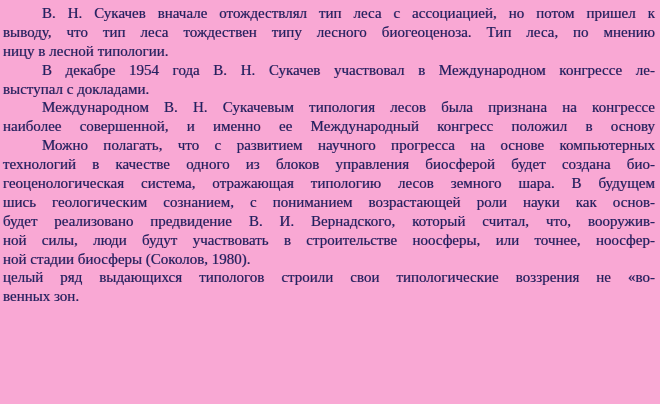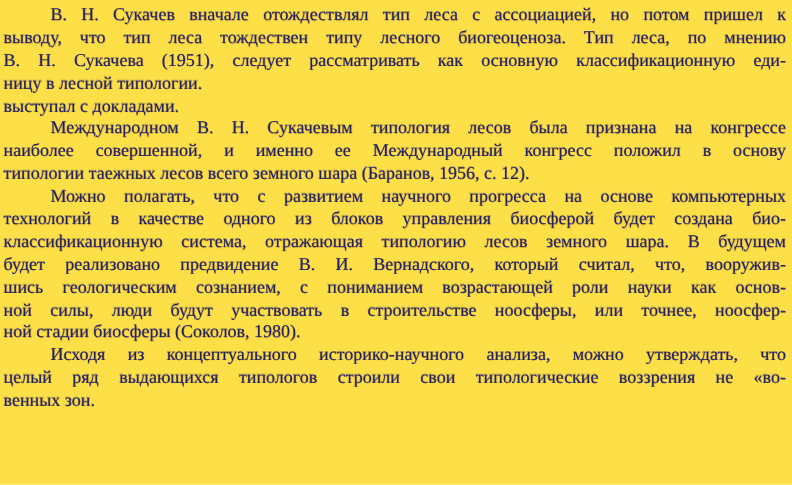--- a/index.html
+++ b/index.html
@@ -11,21 +11,21 @@
   }
   body {
     background: #fcfcfa;
     font-family: "Liberation Serif", "DejaVu Serif", serif;
   }
   .page {
     box-sizing: border-box;
     width: 660px;
     height: 404px;
     padding: 4px 5px 0 3px;
-    background: #fde047;
+    background: #f9a8d4;
   }
   .paragraph {
     margin: 0;
     padding: 0;
   }
   .text-line {
     display: block;
     height: 18.9px;
     line-height: 18.9px;
     font-size: 15px;
@@ -48,39 +48,37 @@
   }
 </style>
 </head>
 <body>
 
 <main class="page">
   <section>
       <div class="paragraph">
         <span class="text-line first">В. Н. Сукачев вначале отождествлял тип леса с ассоциацией, но потом пришел к</span>
         <span class="text-line">выводу, что тип леса тождествен типу лесного биогеоценоза. Тип леса, по мнению</span>
-        <span class="text-line">В. Н. Сукачева (1951), следует рассматривать как основную классификационную еди-</span>
         <span class="text-line last">ницу в лесной типологии.</span>
       </div>
       <div class="paragraph">
+        <span class="text-line first">В декабре 1954 года В. Н. Сукачев участвовал в Международном конгрессе ле-</span>
         <span class="text-line last">выступал с докладами.</span>
       </div>
       <div class="paragraph">
         <span class="text-line first">Международном В. Н. Сукачевым типология лесов была признана на конгрессе</span>
         <span class="text-line">наиболее совершенной, и именно ее Международный конгресс положил в основу</span>
-        <span class="text-line last">типологии таежных лесов всего земного шара (Баранов, 1956, с. 12).</span>
       </div>
       <div class="paragraph">
         <span class="text-line first">Можно полагать, что с развитием научного прогресса на основе компьютерных</span>
         <span class="text-line">технологий в качестве одного из блоков управления биосферой будет создана био-</span>
-        <span class="text-line">классификационную система, отражающая типологию лесов земного шара. В будущем</span>
+        <span class="text-line">геоценологическая система, отражающая типологию лесов земного шара. В будущем</span>
+        <span class="text-line">шись геологическим сознанием, с пониманием возрастающей роли науки как основ-</span>
         <span class="text-line">будет реализовано предвидение В. И. Вернадского, который считал, что, вооружив-</span>
-        <span class="text-line">шись геологическим сознанием, с пониманием возрастающей роли науки как основ-</span>
         <span class="text-line">ной силы, люди будут участвовать в строительстве ноосферы, или точнее, ноосфер-</span>
         <span class="text-line last">ной стадии биосферы (Соколов, 1980).</span>
       </div>
       <div class="paragraph">
-        <span class="text-line first">Исходя из концептуального историко-научного анализа, можно утверждать, что</span>
         <span class="text-line">целый ряд выдающихся типологов строили свои типологические воззрения не «во-</span>
         <span class="text-line last">венных зон.</span>
       </div>
     </section>
 </main>
 
 </body></html>

